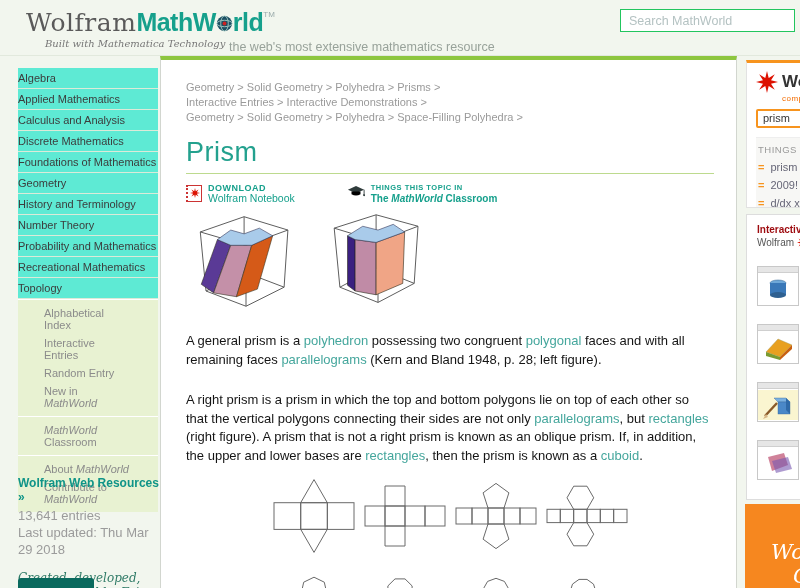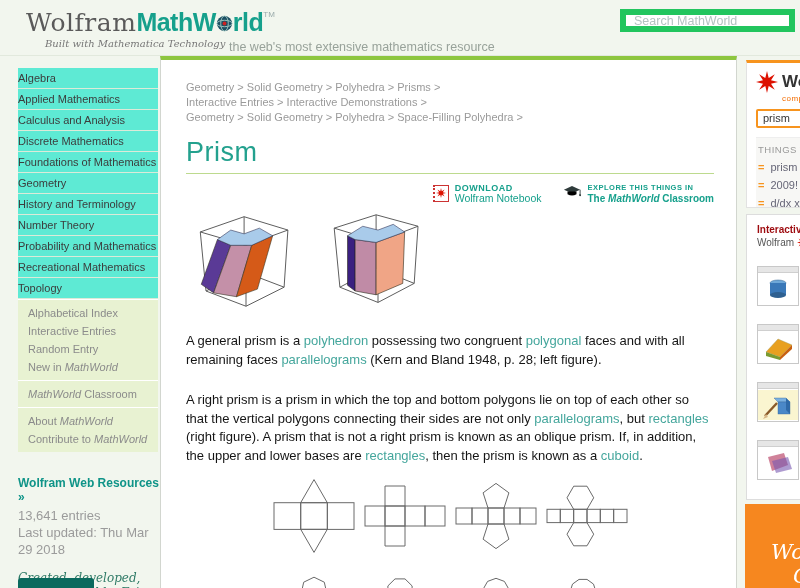--- a/index.html
+++ b/index.html
@@ -14,41 +14,41 @@
   }
   
   .header{position:absolute;left:0;top:0;width:800px;height:56px;border-bottom:1px solid #e2e9dd;background:var(--bg);}
   .logo{position:absolute;left:26px;top:8px;white-space:nowrap;}
   .logo .lw{font-family:"DejaVu Serif", serif;font-size:25px;color:#5a5a5a;letter-spacing:.5px;}
   .logo .lm{font-size:25px;font-weight:bold;color:var(--teal);letter-spacing:-.5px;}
   .logo .globe{display:inline-block;width:17px;height:17px;vertical-align:-1px;}
   .logo sup{font-size:8px;color:#9aa;vertical-align:14px;}
   .built{position:absolute;left:45px;top:38px;font-family:"DejaVu Serif", serif;font-style:italic;font-size:10px;color:#777;}
   .tagline{position:absolute;left:229px;top:16px;font-size:12.5px;color:#98a29a;margin-top:24px;}
-  .search{position:absolute;left:620px;top:9px;width:175px;height:23px;border:6px solid #22c55e;background:#fff;font-size:12.5px;color:#555;padding:0 8px;outline:none;}
+  .search{position:absolute;left:620px;top:9px;width:175px;height:23px;border:1px solid #22c55e;background:#fff;font-size:12.5px;color:#555;padding:0 8px;outline:none;}
   .search::placeholder{color:#b4c2c2;}
   
   .sidebar{position:absolute;left:18px;top:68px;width:140px;}
   .grp1 .item{background:#5eead4;border-bottom:1px solid #dcead8;padding:4px 0;font-size:11px;color:#3c3c3c;cursor:pointer;}
-  .grp{background:#e8f2d2;border-top:1px solid #fff;padding:4px 0;}
+  .grp{background:#e8f2d2;border-top:1px solid #fff;padding:4px 16px;}
   .grp .item{padding:3px 10px;font-size:11px;color:#8b8b8b;cursor:pointer;}
   .grp .item i{font-style:italic;}
   .resources{position:absolute;left:18px;top:476px;width:146px;}
   .res-link{font-size:12px;font-weight:bold;color:#0f9488;cursor:pointer;}
   .res-meta{margin-top:4px;font-size:13px;color:#9b9b9b;line-height:1.3;}
   .credit{margin-top:12px;font-family:"DejaVu Serif", serif;font-style:italic;font-size:12px;color:#2f7a66;line-height:1.25;width:132px;}
   .other-bar{position:absolute;left:18px;top:578px;width:76px;height:10px;background:#0a6a5e;border-radius:3px 3px 0 0;}
   
   .content{position:absolute;left:160px;top:56px;width:577px;height:544px;background:#fff;
     border:1px solid #d2d6cf;border-top:4px solid var(--green);padding:20px 22px 0 25px;overflow:hidden;}
   .crumbs{font-size:11px;color:#9a9a9a;line-height:15px;}
   .crumbs .crumb{cursor:pointer;}
   .page-title{margin-top:12px;font-size:27px;font-weight:400;color:#23a18e;letter-spacing:.5px;}
   .title-rule{border:none;border-top:1px solid #bdda8e;margin:5px 0 7px;}
-  .dl-row{display:flex;gap:22px;align-items:center;height:24px;margin-bottom:0;justify-content:flex-end;}
+  .dl-row{display:flex;gap:52px;align-items:center;height:24px;margin-bottom:0;}
   .dl-item{display:flex;gap:6px;align-items:center;cursor:pointer;}
   .nb-icon{width:16px;height:17px;background:#fff;border:1px solid #cc3333;border-left:2px dotted #cc3333;color:var(--red);display:flex;align-items:center;justify-content:center;}
   .nb-icon svg{width:10px;height:10px;}
   .dl-l1{font-size:9px;font-weight:bold;color:var(--teal);letter-spacing:.5px;line-height:10px;}
   .dl-l2{font-size:10.5px;color:var(--teal);line-height:11px;}
   .cap-icon svg{width:18px;height:13px;}
   .figures{display:flex;gap:16px;margin:6px 0 8px 2px;}
   .figures svg{width:116px;height:100px;}
   .para{font-size:13px;line-height:1.45;color:#151515;margin-top:21px;}
   .para .lnk{color:var(--link);cursor:pointer;}
@@ -161,21 +161,21 @@
       <span class="cap-icon">
         <svg viewBox="0 0 20 14">
             <polygon points="1,5 10,1 19,5 10,9" fill="#2f3b3b"></polygon>
             <path d="M5,7 v3 q5,3 10,0 v-3" fill="#44555
 5"></path>
             <line x1="19" y1="5" x2="19" y2="10" stroke="#2f3b3b" stroke-width="1"></line>
             <circle cx="19" cy="11" r="1.2" fill="#2f3b3b"></circle>
           </svg>
       </span>
       <span>
-        <div class="dl-l1" style="font-size:7.5px">EXPLORE THIS THINGS IN</div>
+        <div class="dl-l1" style="font-size:7.5px">THINGS THIS TOPIC IN</div>
         <div class="dl-l2" style="font-weight:bold;font-size:10px">The <i>MathWorld</i> Classroom</div>
       </span>
     </div>
   </div>
 
   <div class="figures">
     <svg viewBox="0 0 120 105">
       <path class="wire" d="M12,22 L58,6 L104,20 L60,36 Z M18,84 L60,100 L100,80 L58,64 Z M12,22 L18,84 M58,6 L58,64 M104,20 L100,80 M60,36 L60,100"></path>
       <polygon points="30,30 44,36 26,86 13,77" fill="#5a3a96" stroke="#332" stroke-width=".6"></polygon>
       <polygon points="44,36 66,36 50,90 26,86" fill="#c490a8" stroke="#332" stroke-width=".6"></polygon>

